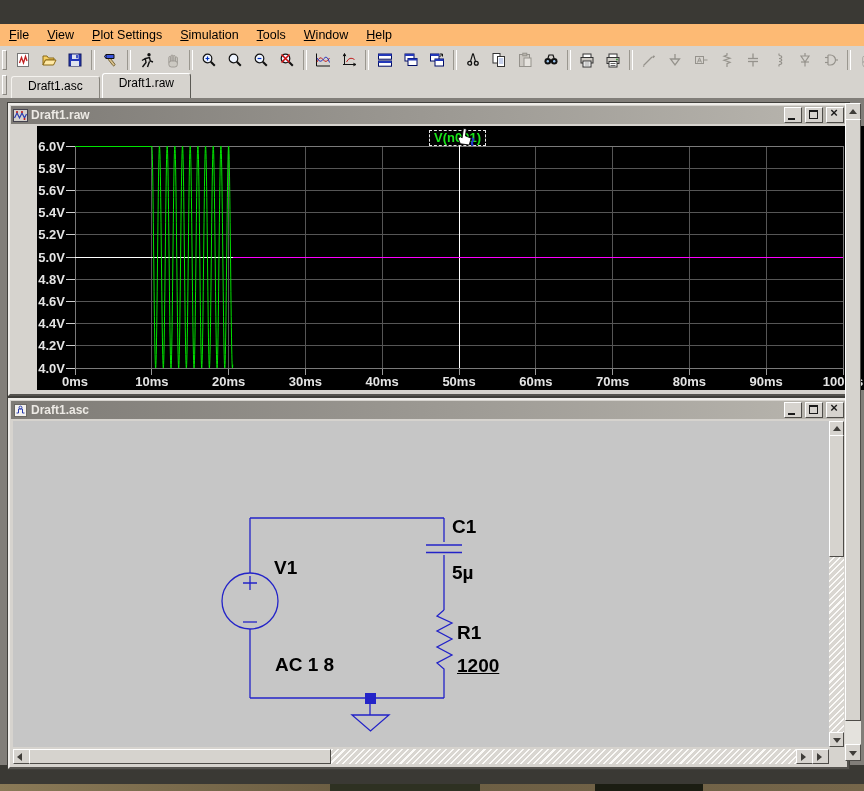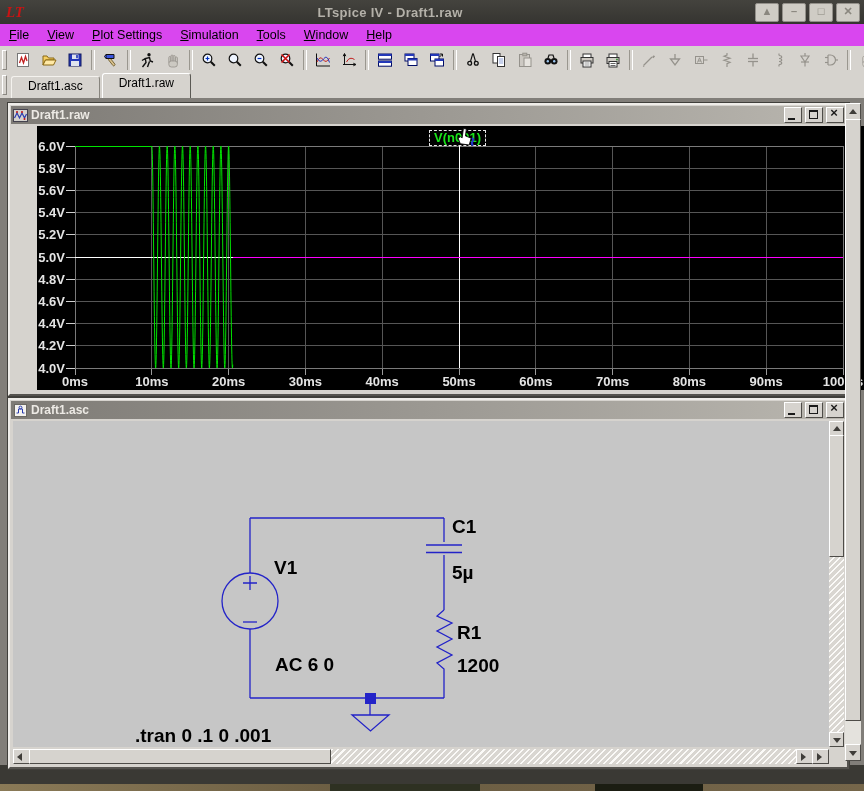--- a/index.html
+++ b/index.html
@@ -8,21 +8,21 @@
   
   .titlebar{position:absolute;left:0;top:0;width:864px;height:24px;background:linear-gradient(#44433e,#353430);
             display:flex;align-items:center;}
   .app-logo{width:20px;height:18px;margin-left:5px;color:#c81414;font-family:"Liberation Serif",serif;
             font-style:italic;font-weight:bold;font-size:15px;line-height:18px;text-align:center;}
   .title-text{flex:1;text-align:center;color:#b4b1a9;font-weight:bold;font-size:13px;letter-spacing:.3px;}
   .winctl{display:flex;gap:3px;margin-right:4px;}
   .winctl .wbtn-app{width:22px;height:17px;background:#cfccc5;border:1px solid #93908a;border-radius:2px;
             color:#8a877f;font-size:11px;line-height:15px;text-align:center;font-weight:bold;}
   
-  .menubar{position:absolute;left:0;top:24px;width:864px;height:22px;background:#d946ef;
+  .menubar{position:absolute;left:0;top:24px;width:864px;height:22px;background:#fdba74;
            display:flex;align-items:center;border-bottom:1px solid #f97316;}
   .menu-item{padding:3px 9px;font-size:12.5px;color:#000;}
   .menu-item u{text-decoration:underline;}
   
   .toolbar{position:absolute;left:0;top:46px;width:864px;height:27px;background:#d6d3ce;
            display:flex;align-items:center;border-bottom:1px solid #c2bfb8;white-space:nowrap;overflow:hidden;}
   .grip{width:3px;height:18px;border:1px solid;border-color:#fff #8a8781 #8a8781 #fff;margin:0 3px 0 2px;flex:none;}
   .tb-btn{width:24px;height:23px;flex:none;display:flex;align-items:center;justify-content:center;border:1px solid transparent;}
   .tb-sep{width:2px;height:20px;flex:none;border-left:1px solid #9a978f;border-right:1px solid #ffffff;margin:0 3px;}
   
@@ -72,30 +72,20 @@
              border-top:1px solid #f2f0ec;font-size:12px;color:#000;line-height:18px;padding-left:5px;box-sizing:border-box;}
   .desktop{position:absolute;left:0;top:784px;width:864px;height:7px;background:linear-gradient(90deg,#8a7a57,#6b5d42 40%,#75664a);}
   .desktop .blk{position:absolute;top:0;height:7px;}
   .disabled{opacity:.9;}
 </style>
 </head>
 <body>
 
 <div class="root">
 
-  <div class="titlebar">
-    <div class="app-logo">LT</div>
-    <div class="title-text">LTspice IV - Draft1.raw</div>
-    <div class="winctl">
-      <div class="wbtn-app">▲</div>
-      <div class="wbtn-app">–</div>
-      <div class="wbtn-app">□</div>
-      <div class="wbtn-app">✕</div>
-    </div>
-  </div>
 
   <div class="menubar">
       <div class="menu-item"><u>F</u>ile</div>
       <div class="menu-item"><u>V</u>iew</div>
       <div class="menu-item"><u>P</u>lot Settings</div>
       <div class="menu-item"><u>S</u>imulation</div>
       <div class="menu-item"><u>T</u>ools</div>
       <div class="menu-item"><u>W</u>indow</div>
       <div class="menu-item"><u>H</u>elp</div>
     </div>
@@ -505,23 +495,22 @@
               <path d="M357 283 V294"></path>
               <path d="M339 294 H376 L357.5 310 Z"></path>
             </g>
             <rect x="352" y="272" width="11" height="11" fill="#2323c8" stroke="none"></rect>
           </g>
         </svg>
         <div class="sch-text" style="left:261px;top:136px;">V1</div>
         <div class="sch-text" style="left:439px;top:95px;">C1</div>
         <div class="sch-text" style="left:439px;top:141px;">5µ</div>
         <div class="sch-text" style="left:444px;top:201px;">R1</div>
-        <div class="sch-text" style="left:444px;top:234px;">1200</div>
-        <div class="sch-text" style="left:262px;top:233px;">AC 6 0</div>
-        <div class="sch-text" style="left:122px;top:304px;">.tran 0 .1 0 .001</div>
+        <div class="sch-text" style="left:444px;top:234px;text-decoration:underline;">1200</div>
+        <div class="sch-text" style="left:262px;top:233px;">AC 1 8</div>
       </div>
 
       <div class="sch-vscroll sb-track">
         <div class="sb-btn" style="left:0;top:0;width:13px;height:13px;">
             <span class="tri tri-up"></span>
           </div>
         <div class="sb-thumb" style="left:0;top:14px;width:13px;height:120px;"></div>
         <div class="sb-btn" style="left:0;bottom:0;width:13px;height:13px;">
             <span class="tri tri-down"></span>
           </div>

